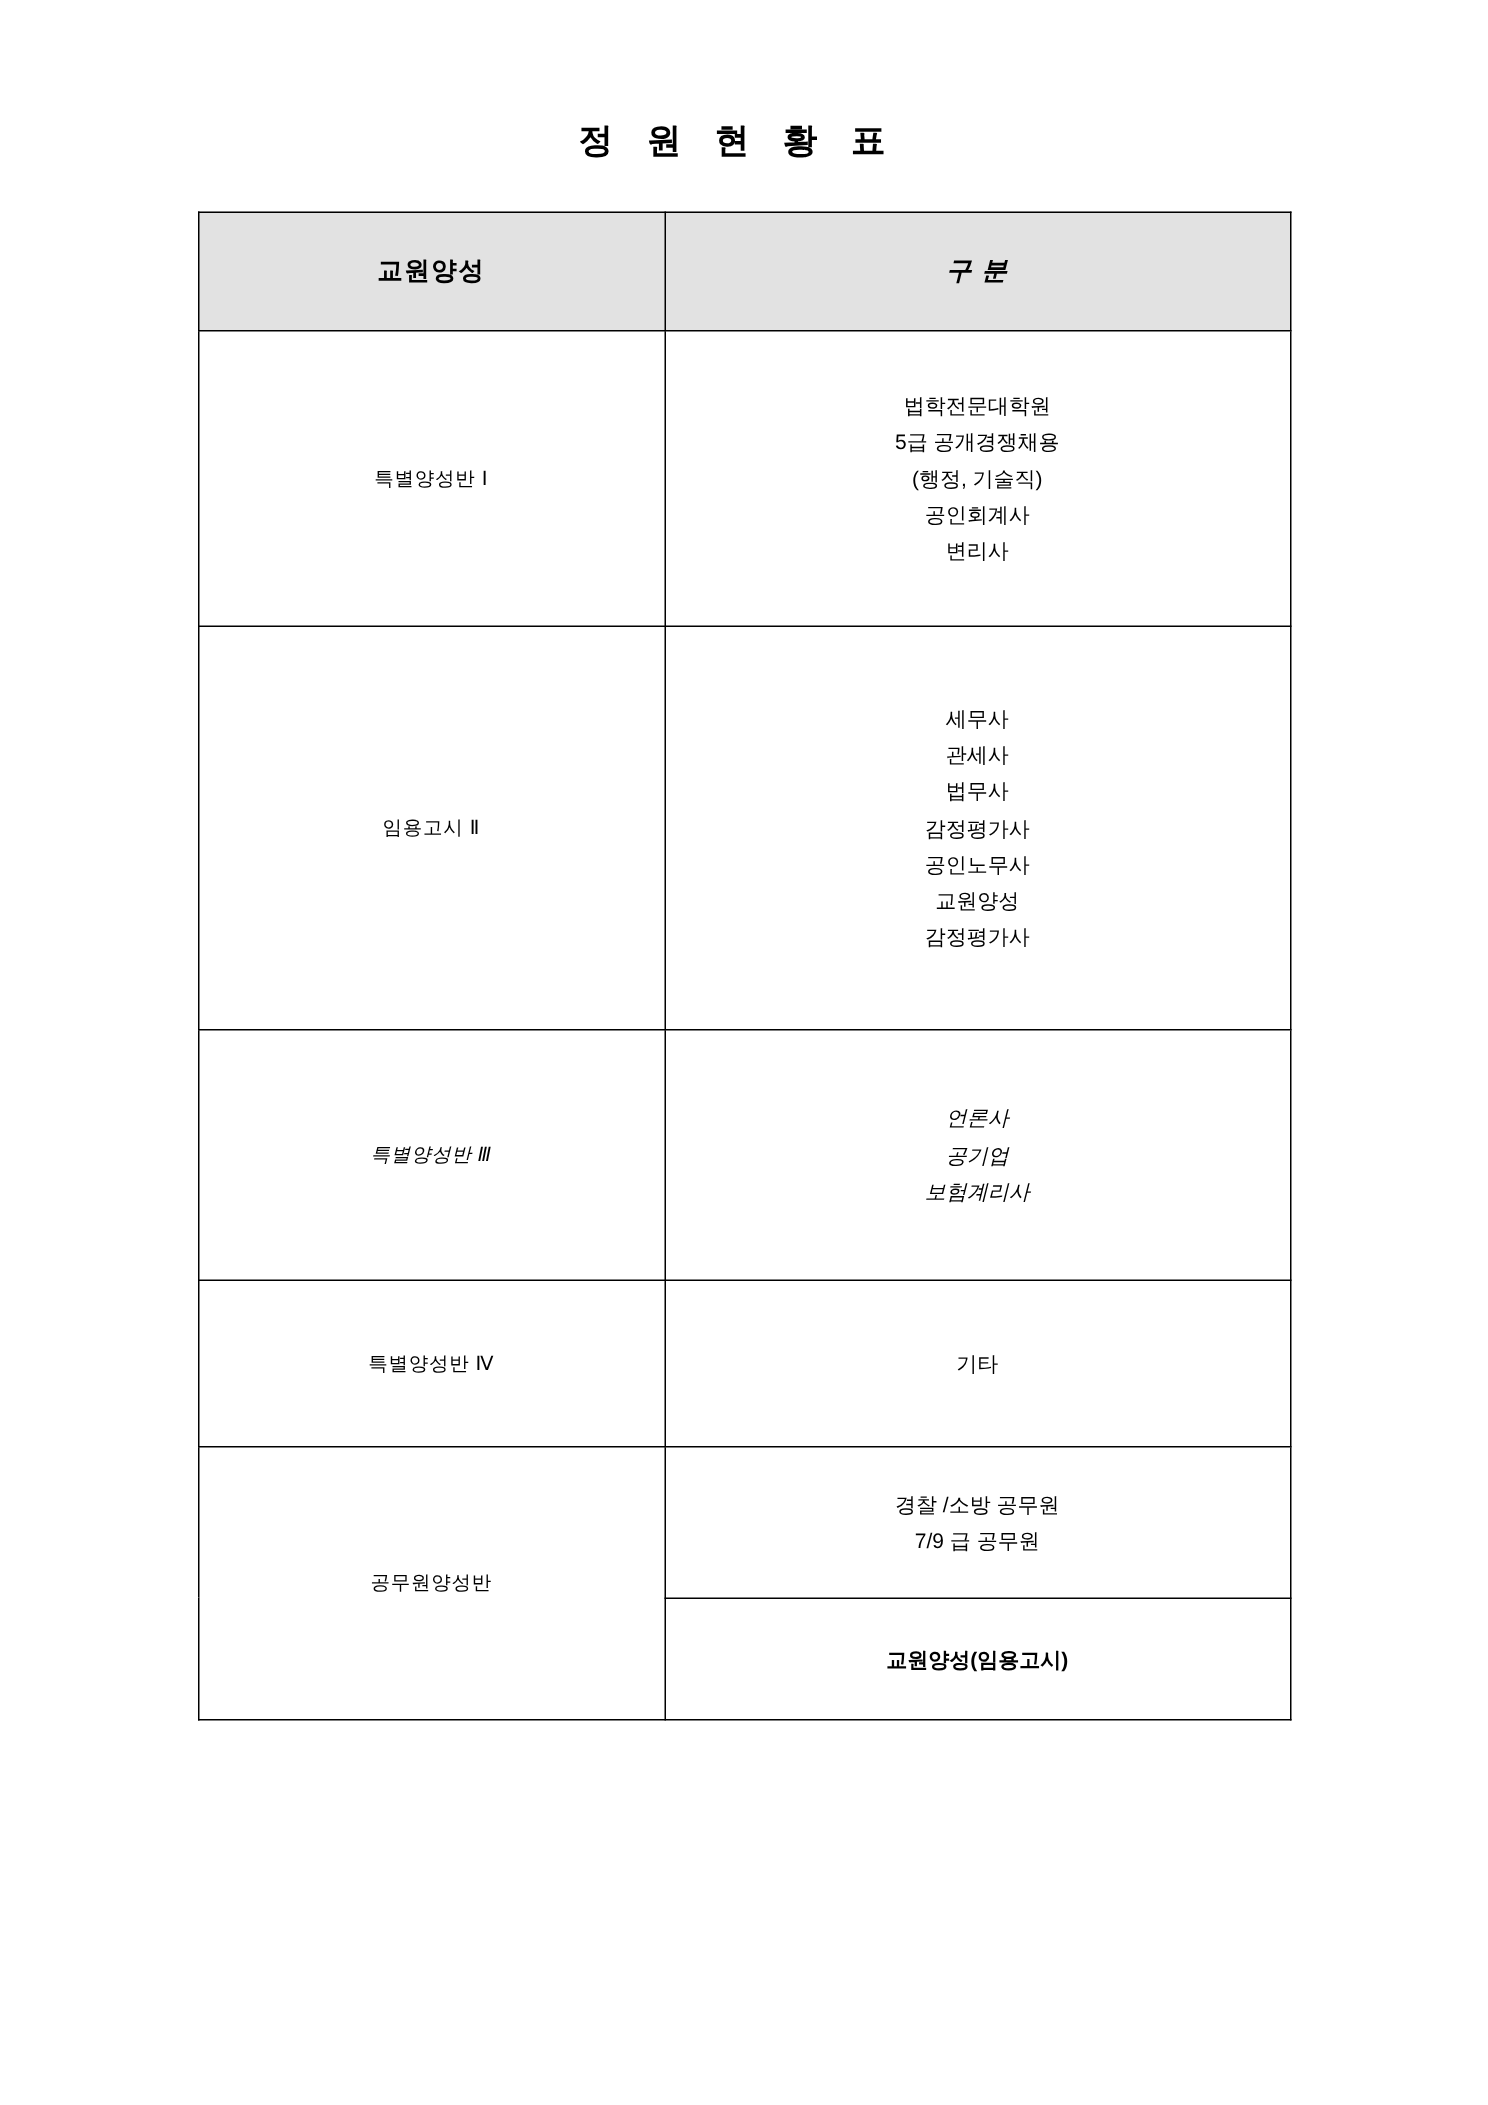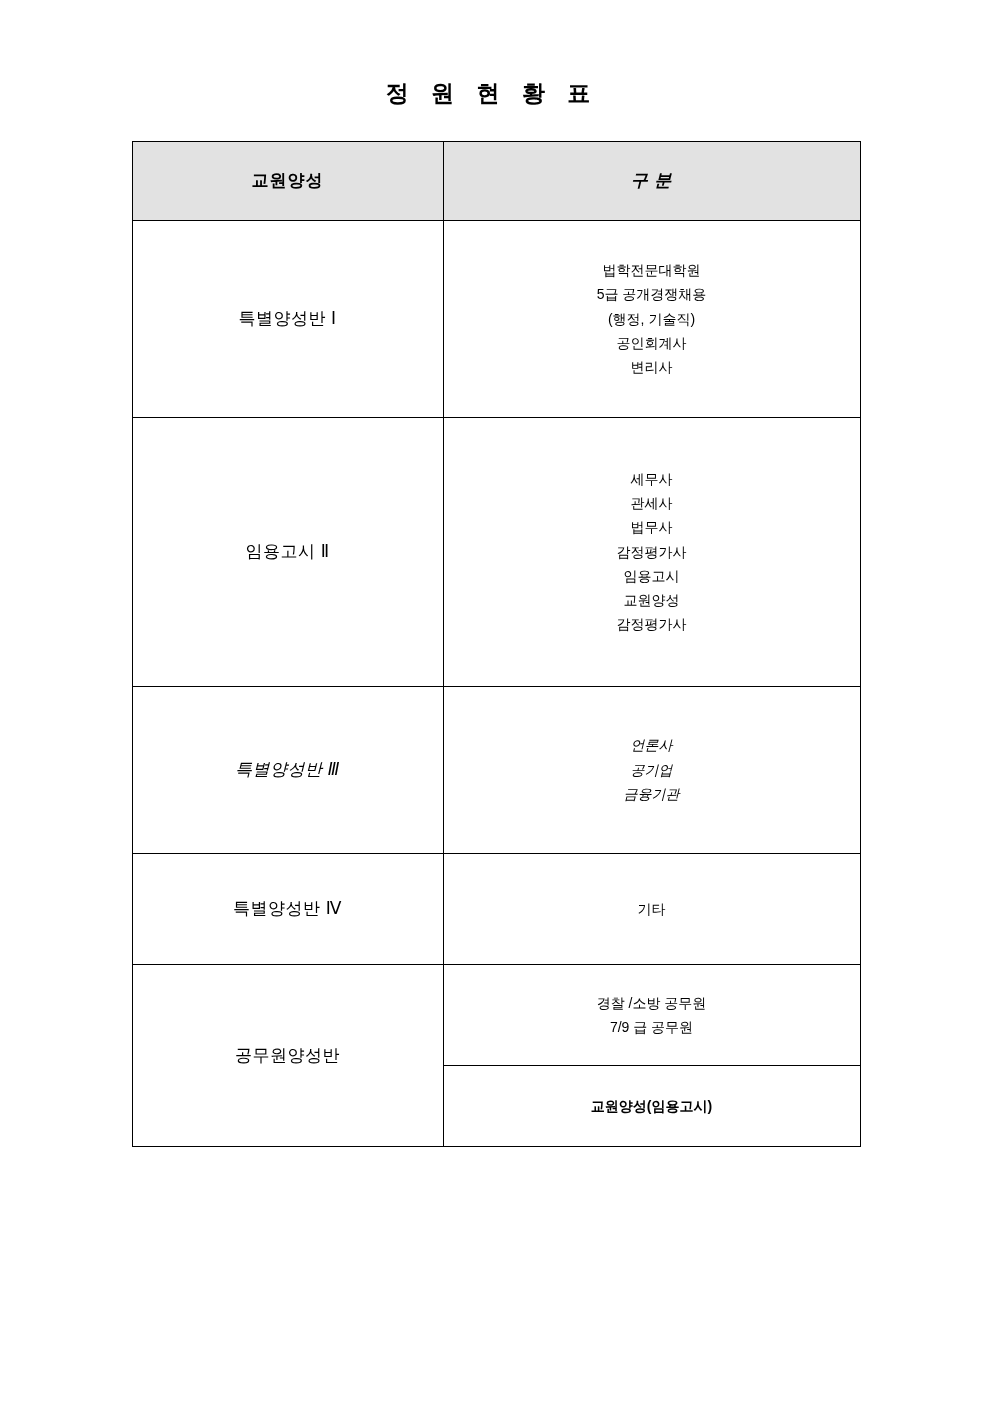--- a/index.html
+++ b/index.html
@@ -52,21 +52,21 @@
     background: #e2e2e2;
     font-size: 17px;
     font-weight: bold;
     height: 78px;
     letter-spacing: 1px;
   }
   thead th.col-field { width: 310px; }
   thead th.col-div { width: 416px; font-style: italic; }
 
   td.field-cell {
-    font-size: 17px;
+    font-size: 13px;
     font-weight: normal;
     letter-spacing: 0.5px;
   }
   td.div-cell {
     font-size: 14px;
     line-height: 1.72;
     padding: 14px 6px;
     margin-top: 24px;
   }
   td.div-cell .line {
@@ -108,32 +108,32 @@
           </td>
         </tr>
 
         <tr>
           <td class="field-cell h-ii">임용고시 Ⅱ</td>
           <td class="div-cell h-ii">
             <span class="line">세무사</span>
             <span class="line">관세사</span>
             <span class="line">법무사</span>
             <span class="line">감정평가사</span>
-            <span class="line">임용고시</span>
+            <span class="line">공인노무사</span>
             <span class="line">교원양성</span>
             <span class="line">감정평가사</span>
           </td>
         </tr>
 
         <tr>
           <td class="field-cell h-iii">특별양성반 Ⅲ</td>
           <td class="div-cell h-iii">
             <span class="line">언론사</span>
             <span class="line">공기업</span>
-            <span class="line">금융기관</span>
+            <span class="line">보험계리사</span>
           </td>
         </tr>
 
         <tr>
           <td class="field-cell h-iv">특별양성반 Ⅳ</td>
           <td class="div-cell h-iv">
             <span class="line">기타</span>
           </td>
         </tr>
 

